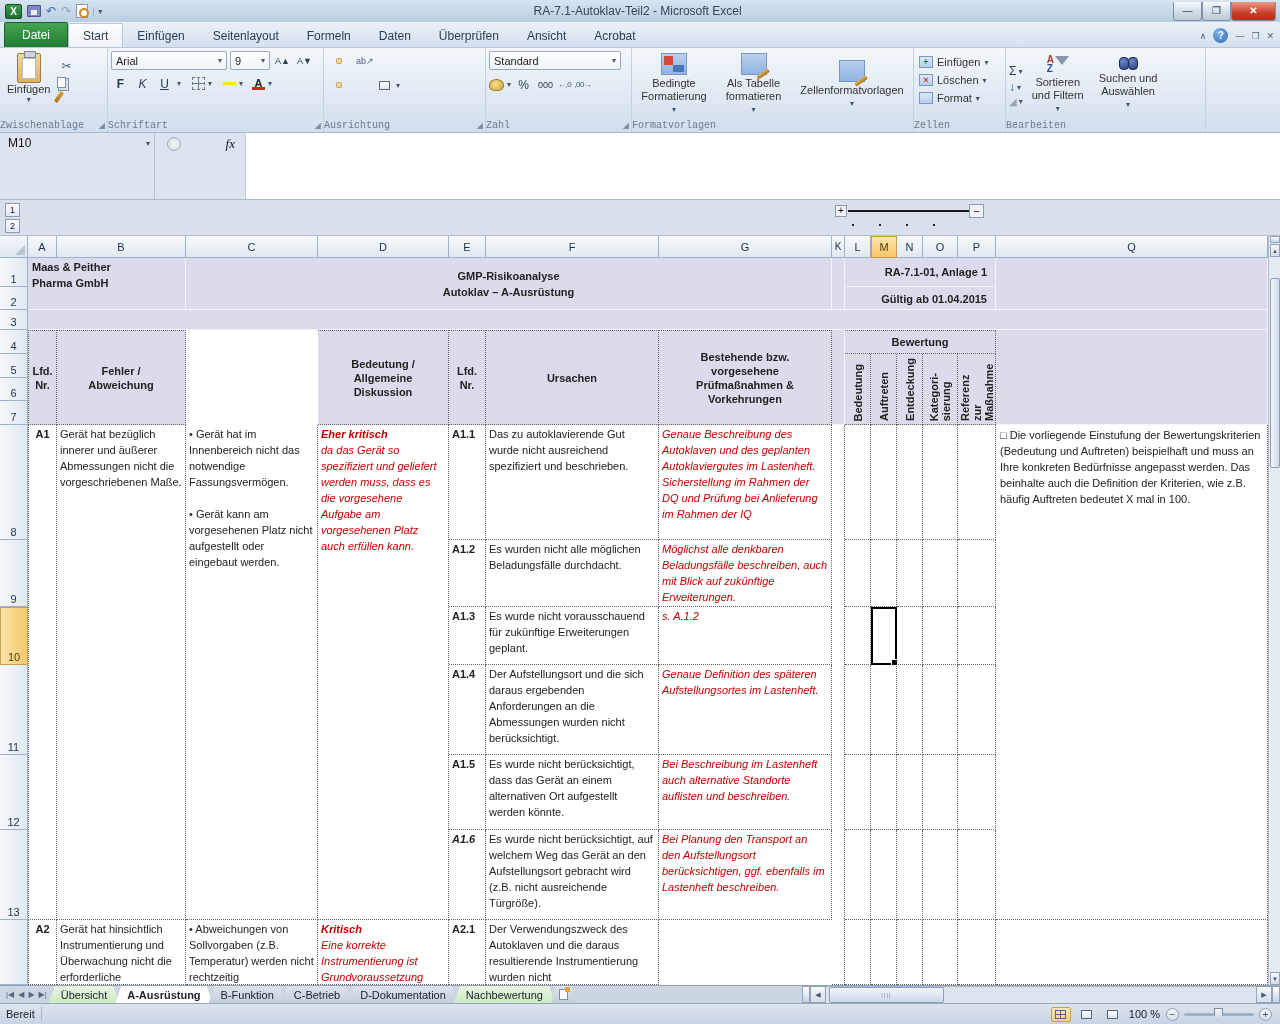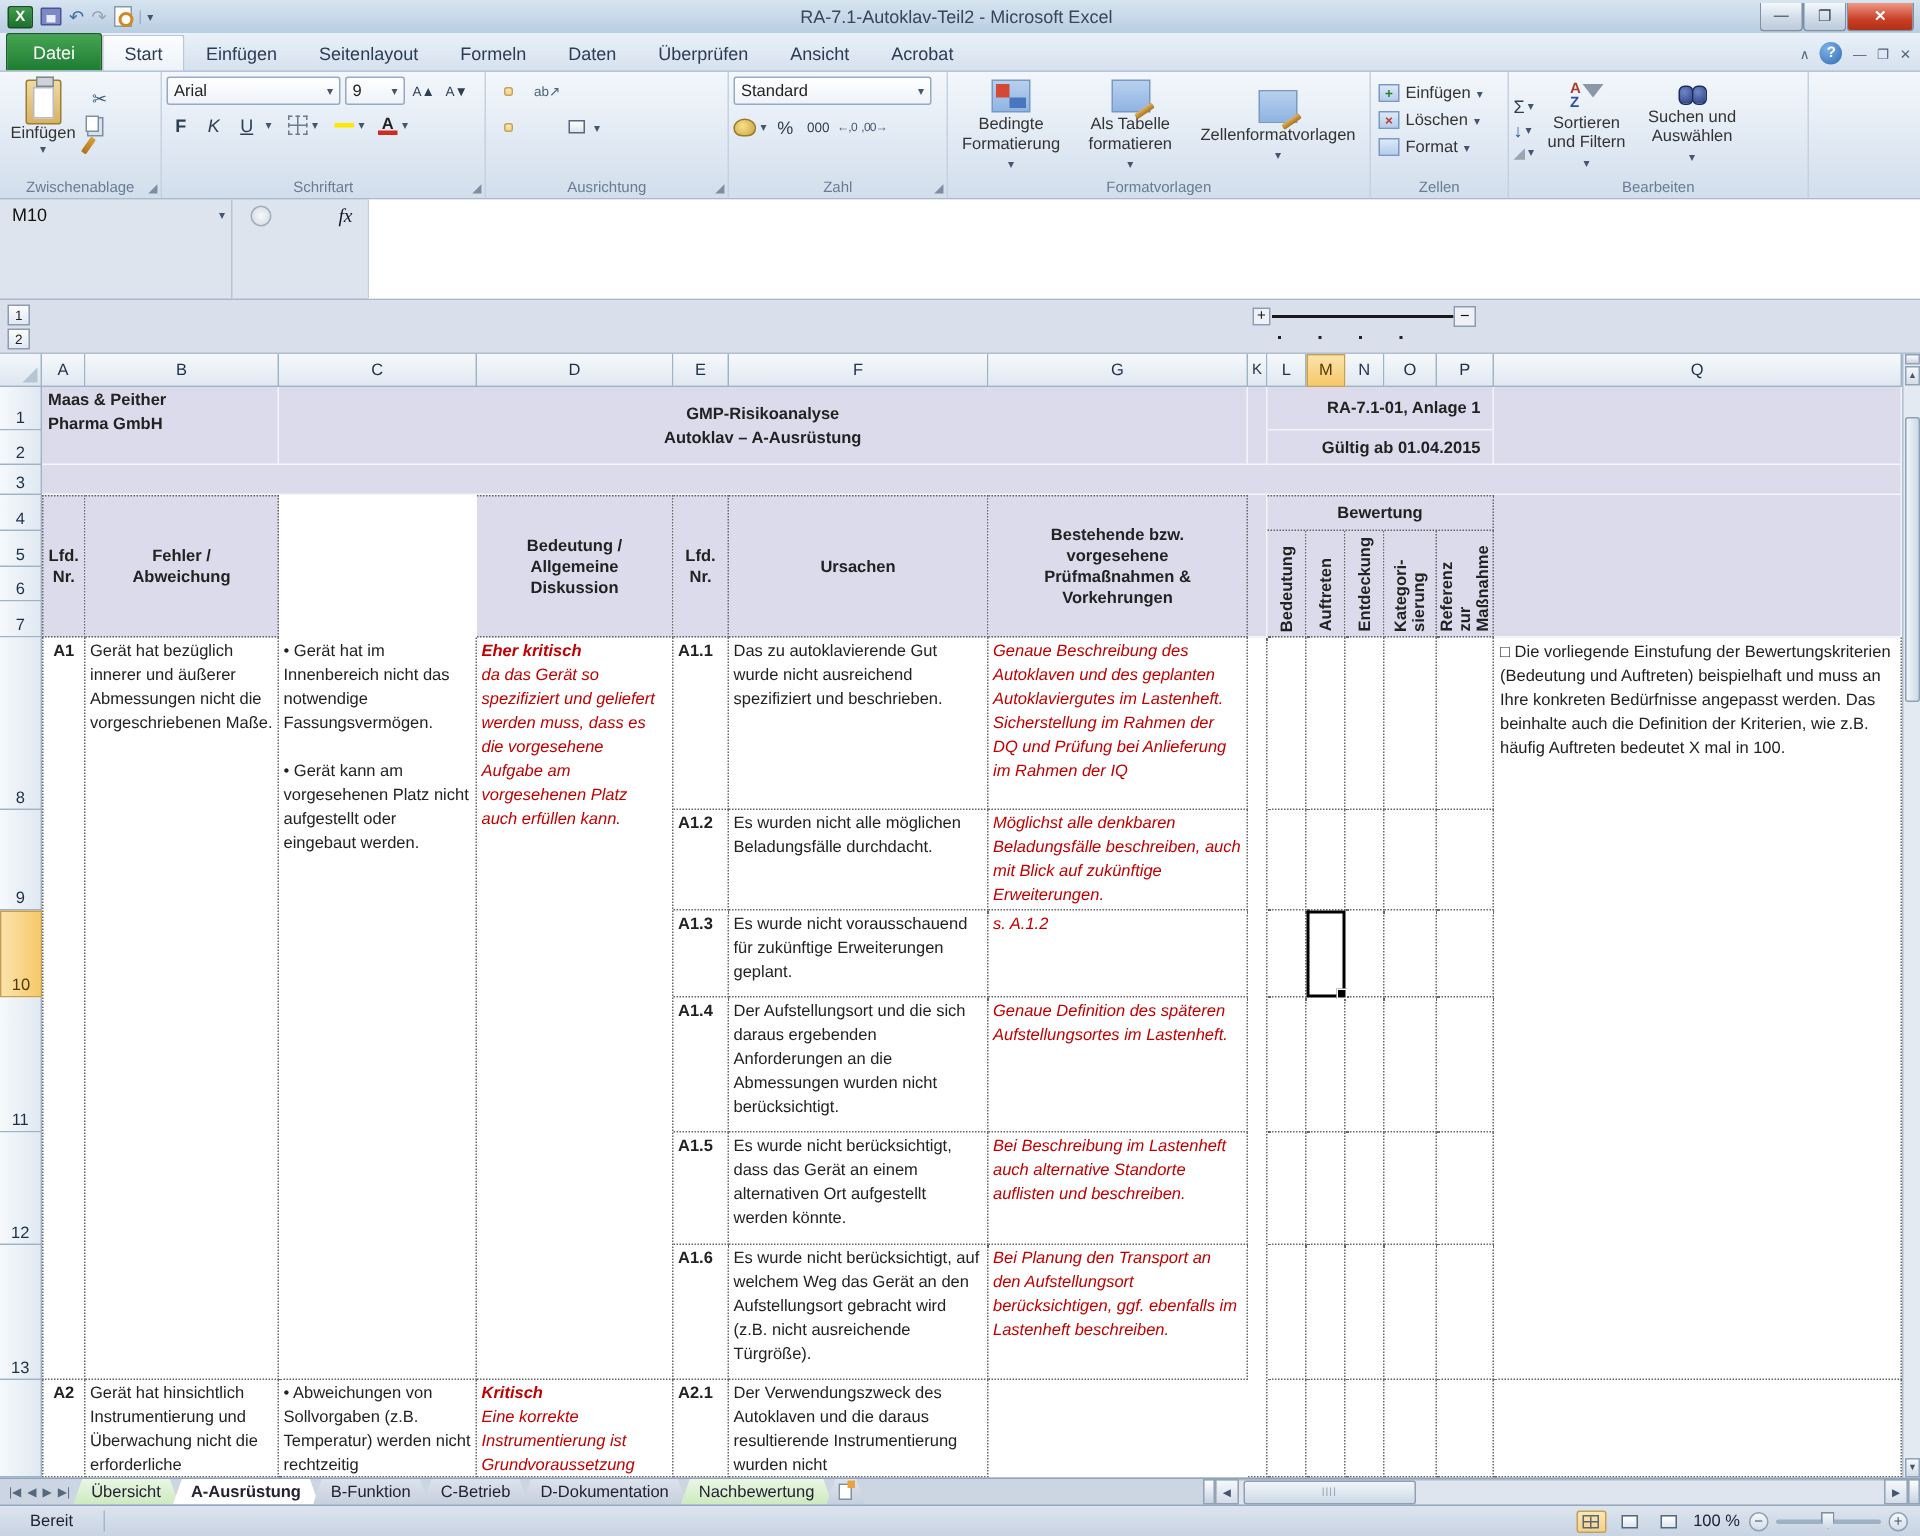--- a/index.html
+++ b/index.html
@@ -31,21 +31,21 @@
   .rtab.active { background:linear-gradient(#fbfdfe,#eef3f9); border:1px solid #b9c7d9; border-bottom:none; border-radius:2px 2px 0 0; }
   .rt-right { margin-left:auto; display:flex; align-items:center; gap:7px; padding:0 6px 4px 0; }
   .min-ribbon { font-size:9px; color:#51647d; }
   .help-circ { width:15px; height:15px; border-radius:50%; background:radial-gradient(circle at 35% 30%,#7fb1e8,#2f6cb3); color:#fff; font-size:10px; font-weight:bold; text-align:center; line-height:15px; }
   .wb-btn { font-size:9px; color:#51647d; }
 
   
   .ribbon { position:absolute; left:0; top:48px; width:1280px; height:85px;
     background:linear-gradient(#f3f7fb,#dfe8f3 60%,#d2deec); border-bottom:1px solid #a9bace; display:flex; }
   .rgroup { position:relative; height:100%; border-right:1px solid #c4d1e0; padding:3px 3px 15px; flex:0 0 auto; }
-  .glabel { position:absolute; left:0; right:0; bottom:1px; text-align:center; font-size:10px; color:#6a7b92; }
+  .glabel { position:absolute; left:0; right:0; bottom:1px; font-size:10px; color:#6a7b92;font-family:Liberation Mono, monospace; }
   .launcher { position:absolute; right:2px; bottom:2px; font-size:8px; color:#7e8ea2; }
   .grow { display:flex; align-items:center; gap:3px; }
   .bigbtn { display:flex; flex-direction:column; align-items:center; font-size:11px; color:#333; padding:2px 4px; }
   .clip { width:24px; height:30px; background:linear-gradient(#efd9a0,#d9b264); border:1px solid #9b7d36; border-radius:2px; position:relative; }
   .clip:before{content:"";position:absolute;top:-3px;left:6px;width:10px;height:5px;background:#cdd3d9;border:1px solid #7e8藏890;border:1px solid #7e8890;}
   .clip:after{content:"";position:absolute;top:4px;left:4px;right:4px;bottom:3px;background:#fff;border:1px solid #b5bcc4;}
   .dd { font-size:8px; color:#44566e; }
   .sicon { width:18px; height:15px; font-size:12px; color:#3c5a78; display:flex; align-items:center; justify-content:center; }
   .copy-ic { width:9px; height:11px; background:#fff; border:1px solid #7d8fa5; box-shadow:2px 2px 0 #d8e2ec, 2px 2px 0 1px #7d8fa5; }
   .brush-ic { width:4px; height:12px; background:linear-gradient(#d9a23c,#b0731d); transform:rotate(35deg); border-radius:1px; }
@@ -145,21 +145,21 @@
   .ins-tab { width:26px; display:flex; align-items:center; justify-content:center; background:linear-gradient(#dde3ec,#c6cfdd); clip-path:polygon(6px 0,calc(100% - 6px) 0,100% 100%,0 100%); margin-left:-4px; }
   .ins-ic { width:9px; height:11px; background:#fff; border:1px solid #7d8fa5; position:relative; }
   .ins-ic:after { content:""; position:absolute; right:-3px; top:-3px; width:5px; height:5px; background:#e8a33d; }
   .hs-split { width:8px; height:100%; background:linear-gradient(#fff,#c7d2e0); border:1px solid #93a4b8; }
   .hs-btn { width:16px; height:100%; background:linear-gradient(#f5f8fb,#d4dde8); border:1px solid #93a4b8; font-size:7px; color:#44566e; display:flex; align-items:center; justify-content:center; }
   .hs-track { position:relative; flex:1; background:#dfe5ee; border-top:1px solid #aab8ca; }
   .hs-thumb { position:absolute; left:3px; top:0; width:115px; height:100%; background:linear-gradient(#f2f6fa,#cdd9e6); border:1px solid #8ea0b6; border-radius:2px; font-size:6px; color:#7d8fa5; text-align:center; line-height:15px; letter-spacing:1px; }
 
   
   .statusbar { position:absolute; left:0; top:1003px; width:1280px; height:21px; background:linear-gradient(#dce4ee,#c8d4e2); border-top:1px solid #97a8bc; display:flex; align-items:center; font-size:11px; color:#223; }
-  .sb-mode { padding:0 20px; }
+  .sb-mode { padding:0 6px; }
   .sb-sep { width:1px; height:14px; background:#aab6c6; }
   .sb-right { margin-left:auto; display:flex; align-items:center; gap:6px; padding-right:8px; }
   .view-btn { width:20px; height:15px; border:1px solid transparent; display:flex; align-items:center; justify-content:center; }
   .view-btn.on { background:linear-gradient(#fde7b4,#f8cf82); border-color:#c4a159; border-radius:2px; }
   .vb-ic { width:11px; height:9px; border:1px solid #55687e; background:
       linear-gradient(#55687e,#55687e) center/11px 1px no-repeat,
       linear-gradient(#55687e,#55687e) center/1px 9px no-repeat; }
   .vb-ic2 { width:11px; height:9px; border:1px solid #55687e; background:linear-gradient(#fff,#dfe5ee); }
   .zoom-slider { display:flex; align-items:center; gap:5px; }
   .zs-track { position:relative; width:70px; height:3px; background:#9fb0c2; border-radius:2px; }
@@ -505,21 +505,21 @@
       <div class="tc red" style="grid-area:9/7;line-height:16px;">Möglichst alle denkbaren Beladungsfälle beschreiben, auch mit Blick auf zukünftige Erweiterungen.</div>
       <div class="tc idc" style="grid-area:10/5;">A1.3</div>
       <div class="tc" style="grid-area:10/6;line-height:16px;">Es wurde nicht vorausschauend für zukünftige Erweiterungen geplant.</div>
       <div class="tc red" style="grid-area:10/7;line-height:16px;">s. A.1.2</div>
       <div class="tc idc" style="grid-area:11/5;">A1.4</div>
       <div class="tc" style="grid-area:11/6;line-height:16px;">Der Aufstellungsort und die sich daraus ergebenden Anforderungen an die Abmessungen wurden nicht berücksichtigt.</div>
       <div class="tc red" style="grid-area:11/7;line-height:16px;">Genaue Definition des späteren Aufstellungsortes im Lastenheft.</div>
       <div class="tc idc" style="grid-area:12/5;">A1.5</div>
       <div class="tc" style="grid-area:12/6;line-height:16px;">Es wurde nicht berücksichtigt, dass das Gerät an einem alternativen Ort aufgestellt werden könnte.</div>
       <div class="tc red" style="grid-area:12/7;line-height:16px;">Bei Beschreibung im Lastenheft auch alternative Standorte auflisten und beschreiben.</div>
-      <div class="tc idc" style="grid-area:13/5;">A1.6</div>
+      <div class="tc idc" style="grid-area:13/5;font-style:italic;">A1.6</div>
       <div class="tc" style="grid-area:13/6;line-height:16px;">Es wurde nicht berücksichtigt, auf welchem Weg das Gerät an den Aufstellungsort gebracht wird (z.B. nicht ausreichende Türgröße).</div>
       <div class="tc red" style="grid-area:13/7;line-height:16px;">Bei Planung den Transport an den Aufstellungsort berücksichtigen, ggf. ebenfalls im Lastenheft beschreiben.</div>
 
       <div class="ec" style="grid-area:8/8/15/9;"></div>
       <div class="ec" style="grid-area:8/9;"></div>
         <div class="ec" style="grid-area:8/10;"></div>
         <div class="ec" style="grid-area:8/11;"></div>
         <div class="ec" style="grid-area:8/12;"></div>
         <div class="ec" style="grid-area:8/13;"></div>
       <div class="ec" style="grid-area:9/9;"></div>

